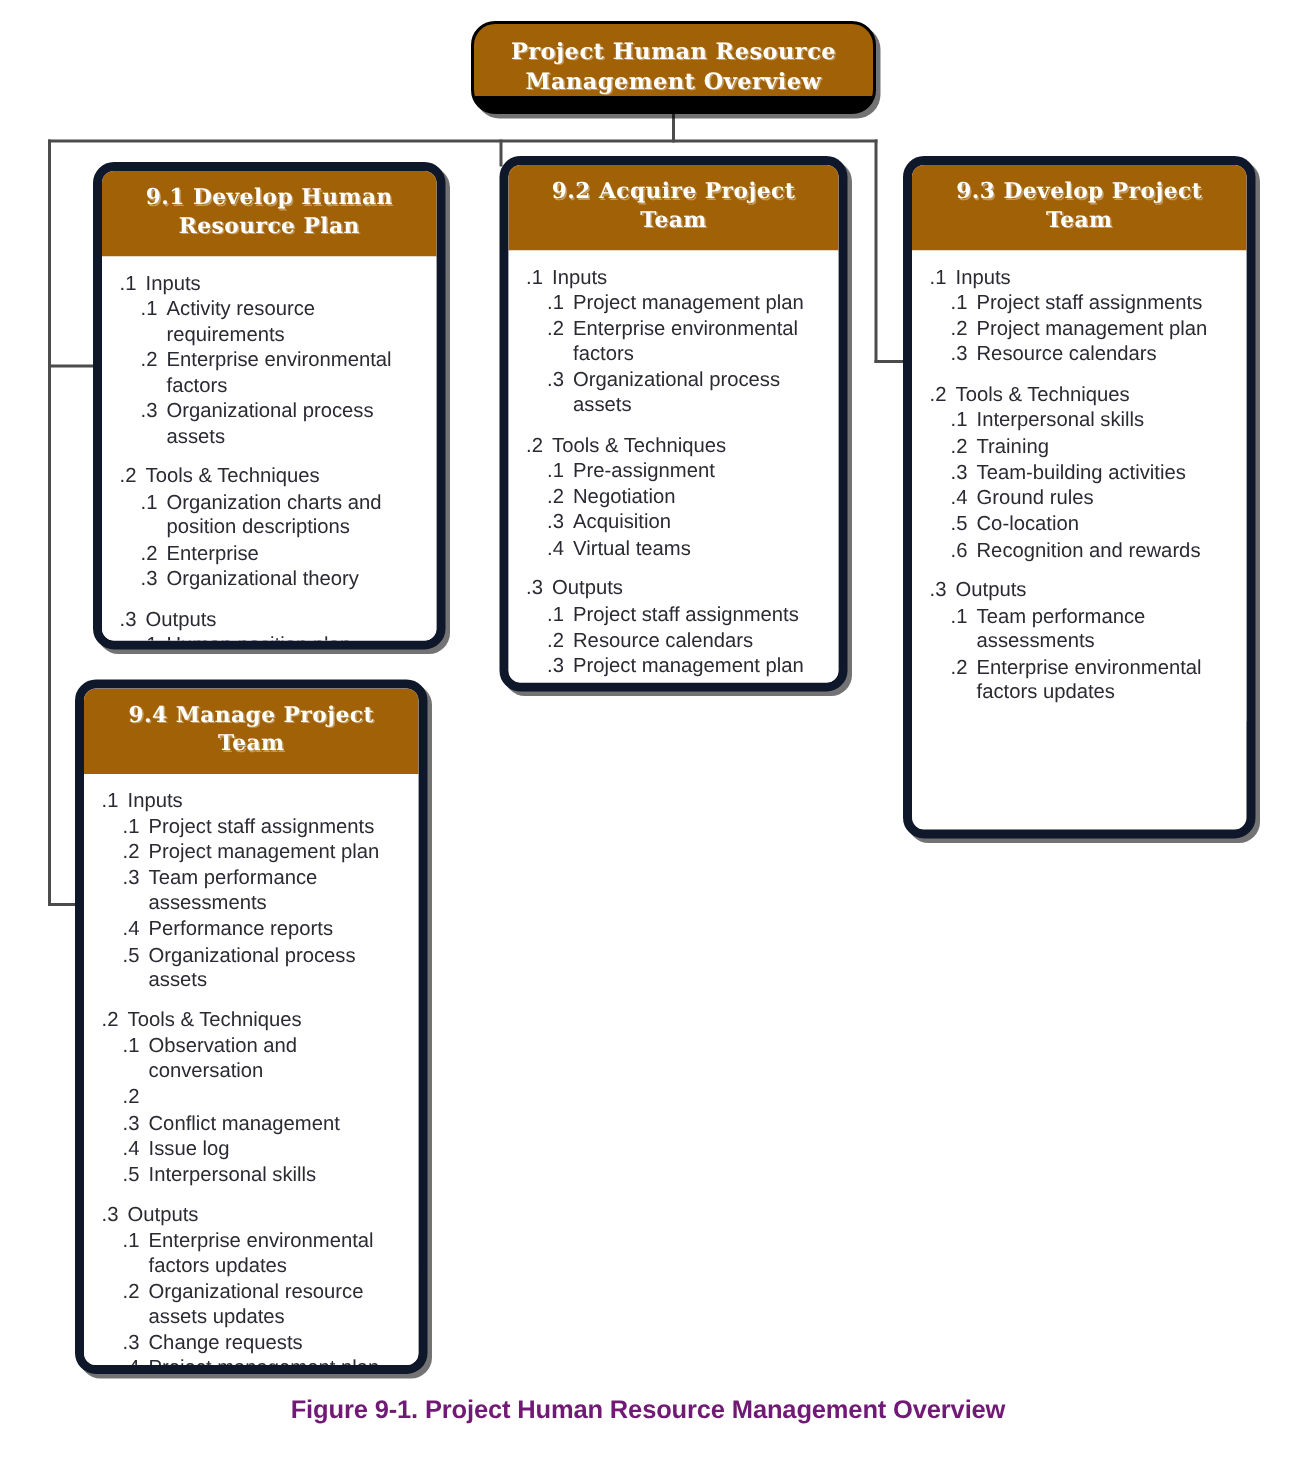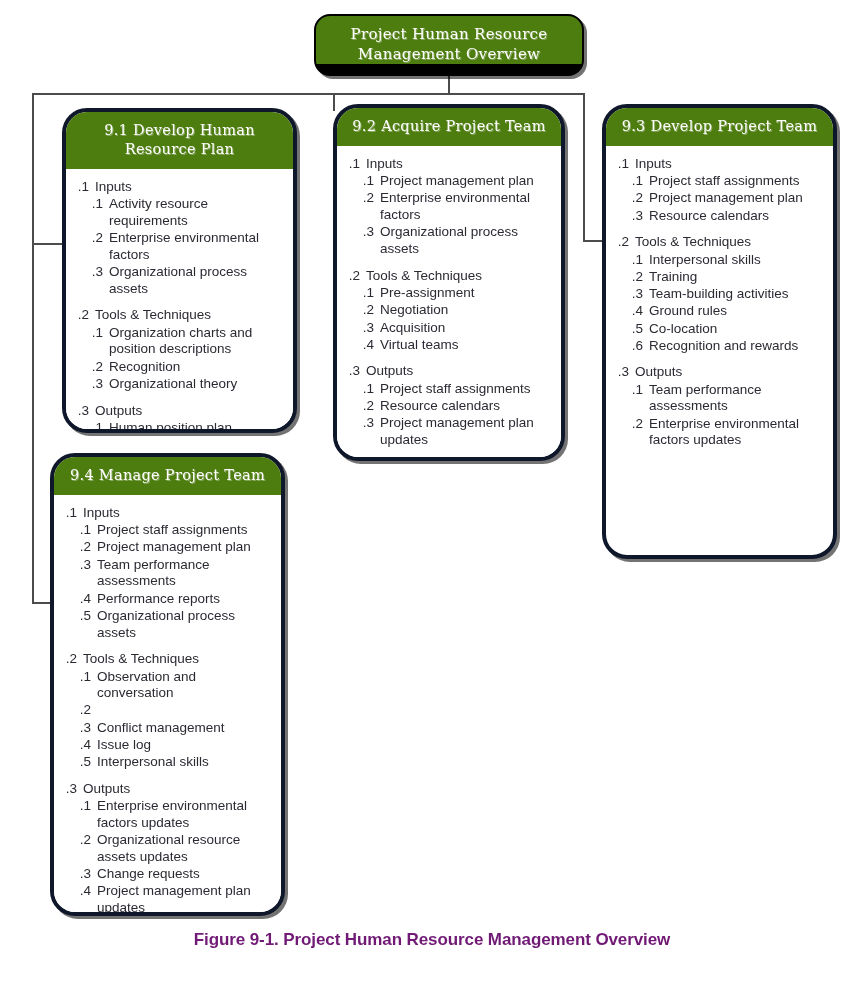--- a/index.html
+++ b/index.html
@@ -31,32 +31,32 @@
     background: #4c4c4c;
   }
   .conn.h { height: 2px; }
   .conn.v { width: 2px; }
 
   
   .box {
     position: absolute;
     box-sizing: border-box;
     background: #ffffff;
-    border: 4px solid #0f172a;
-    border-radius: 25px;
+    border: 6px solid #0f172a;
+    border-radius: 14px;
     box-shadow: 3px 3px 0 rgba(0,0,0,0.55);
     overflow: hidden;
   }
 
   .box-header {
-    background: #4d7c0f;
+    background: #a16207;
     color: #ffffff;
     text-align: center;
     font-family: "DejaVu Serif", "Liberation Serif", serif;
-    font-weight: normal;
+    font-weight: bold;
     font-size: 15px;
     letter-spacing: 0.3px;
     line-height: 1.30;
     padding: 9px 6px 10px 6px;
     text-shadow: 1px 1px 0 rgba(255,255,255,0.35);
   }
 
   .box-body {
     padding: 9px 8px 10px 10px;
     background: #ffffff;
@@ -199,21 +199,21 @@
             <span class="num">.2</span>
             <span class="txt">Tools &amp; Techniques</span>
           </div>
           <ul class="items">
             <li class="item">
               <span class="num">.1</span>
               <span class="txt">Organization charts and position descriptions</span>
             </li>
             <li class="item">
               <span class="num">.2</span>
-              <span class="txt">Recognition</span>
+              <span class="txt">Enterprise</span>
             </li>
             <li class="item">
               <span class="num">.3</span>
               <span class="txt">Organizational theory</span>
             </li>
           </ul>
         </div>
         <div class="section">
           <div class="section-head">
             <span class="num">.3</span>

